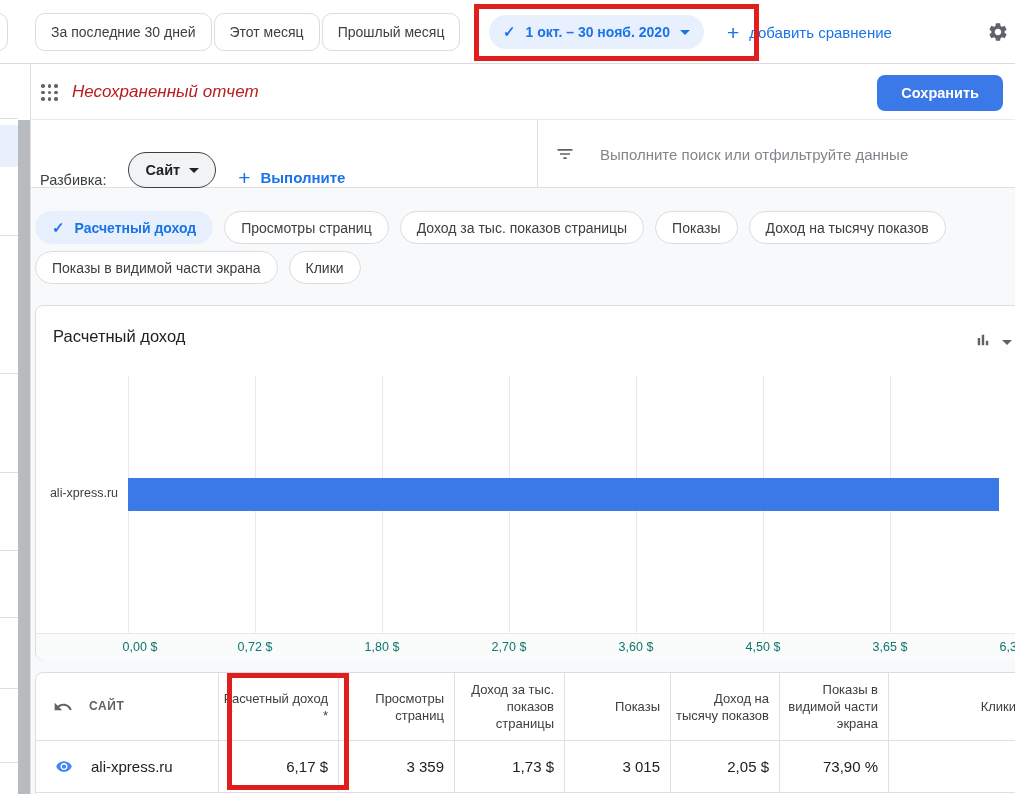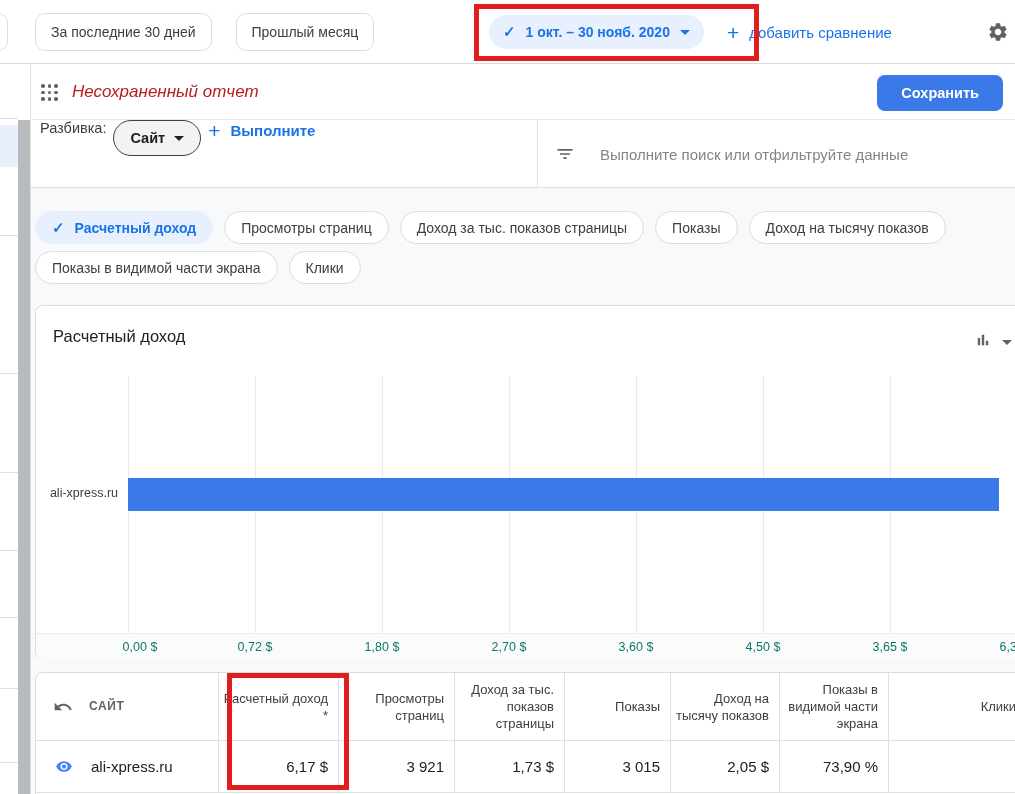--- a/index.html
+++ b/index.html
@@ -3,21 +3,21 @@
 <meta charset="utf-8">
 <style>
   * { box-sizing: border-box; margin: 0; padding: 0; }
   html,body { background:#fff; }
   .screen {
     position: relative; width: 1015px; height: 794px; overflow: hidden;
     background: #fff; font-family: "Liberation Sans", sans-serif; color: #202124;
   }
   
   .topbar { position:absolute; left:0; top:0; width:1015px; height:64px; background:#fff; border-bottom:1px solid #dadce0; }
-  .preset-row { position:absolute; left:35px; top:13px; display:flex; gap:24px;justify-content:center; }
+  .preset-row { position:absolute; left:35px; top:13px; display:flex; gap:2px;justify-content:center; }
   .chip-btn {
     height:38px; padding:0 15px; border:1px solid #dadce0; border-radius:10px; background:#fff;
     color:#3c4043; font-size:14px; display:flex; align-items:center; white-space:nowrap; cursor:pointer;
   }
   .chip-fragment { position:absolute; left:-26px; top:13px; width:34px; height:38px; border:1px solid #dadce0; border-radius:10px; background:#fff; }
   .date-chip {
     position:absolute; left:489px; top:15px; height:34px; padding:0 14px; border-radius:17px;
     background:#e8f0fe; color:#1a73e8; font-size:14px; font-weight:bold; display:flex; align-items:center; gap:10px; cursor:pointer;
   }
   .check { color:#1a73e8; font-size:15px; font-weight:bold; }
@@ -37,21 +37,21 @@
   .report-header { position:absolute; left:31px; top:64px; width:984px; height:56px; background:#fff; border-bottom:1px solid #e8eaed; }
   .grid-icon { position:absolute; left:9px; top:19px; width:19px; height:19px; display:grid; grid-template-columns:repeat(3,1fr); grid-template-rows:repeat(3,1fr); cursor:pointer; }
   .grid-icon i { width:3.5px; height:3.5px; background:#5f6368; border-radius:50%; margin:auto; }
   .report-title { position:absolute; left:41px; top:18px; font-size:17px; font-style:italic; color:#b91c1c; }
   .save-btn {
     position:absolute; right:12px; top:11px; height:36px; padding:0 24px; border:none; border-radius:8px;
     background:#3b78e8; color:#fff; font-size:14.5px; font-weight:bold; font-family:inherit; cursor:pointer;
   }
   
   .breakdown-row { position:absolute; left:31px; top:120px; width:984px; height:68px; background:#fff; border-bottom:1px solid #e0e0e0; }
-  .breakdown-left { position:absolute; left:9px; top:0; height:68px; display:flex; align-items:flex-start; gap:7px; }
+  .breakdown-left { position:absolute; left:9px; top:0; height:68px; display:flex; align-items:flex-end; gap:22px; }
   .breakdown-label { font-size:14.5px; color:#3c4043; }
   .dim-chip {
     height:36px; padding:0 16px; border:1.5px solid #3c4043; border-radius:18px; background:#f1f3f4;
     color:#202124; font-size:14.5px; font-weight:bold; display:flex; align-items:center; gap:9px; cursor:pointer;
   }
   .add-btn { display:flex; align-items:center; gap:10px; color:#1a73e8; font-size:15px; font-weight:bold; cursor:pointer; }
   .vdivider { position:absolute; left:506px; top:0; width:1px; height:68px; background:#e0e0e0; }
   .filter-zone { position:absolute; left:524px; top:0; height:68px; display:flex; align-items:center; gap:25px; }
   .filter-input { border:none; outline:none; width:380px; font-size:15px; font-family:inherit; color:#0f172a; background:transparent; }
   .filter-input::placeholder { color:#80868b; opacity:1; }
@@ -97,20 +97,21 @@
 </style>
 </head>
 <body>
 
 <div class="screen">
 
   <div class="topbar">
     <div class="chip-fragment"></div>
     <div class="preset-row">
       <div class="chip-btn">За последние 30 дней</div>
+      <div class="chip-btn">Этот месяц</div>
       <div class="chip-btn">Прошлый месяц</div>
     </div>
     <div class="date-chip">
       <span class="check">✓</span>
       <span>1 окт. – 30 нояб. 2020</span>
       <span class="caret"></span>
     </div>
     <div class="add-comparison">
       <span class="plus">+</span>
       <span>добавить сравнение</span>
@@ -249,21 +250,21 @@
       <div class="trow">
         <div class="cell c0">
           <span class="icon-btn">
             <svg width="22" height="17" viewBox="0 0 24 24" fill="#4285f4">
                 <path d="M12 4.5C7 4.5 2.73 7.61 1 12c1.73 4.39 6 7.5 11 7.5s9.27-3.11 11-7.5c-1.73-4.39-6-7.5-11-7.5zM12 17c-2.76 0-5-2.24-5-5s2.24-5 5-5 5 2.24 5 5-2.24 5-5 5zm0-8c-1.66 0-3 1.34-3 3s1.34 3 3 3 3-1.34 3-3-1.34-3-3-3z"></path>
               </svg>
           </span>
           <span>ali-xpress.ru</span>
         </div>
         <div class="cell c1">6,17 $</div>
-        <div class="cell c2">3 921</div>
+        <div class="cell c2">3 359</div>
         <div class="cell c3">1,73 $</div>
         <div class="cell c4">3 015</div>
         <div class="cell c5">2,05 $</div>
         <div class="cell c6">73,90 %</div>
         <div class="cell c7"></div>
       </div>
     </div>
   </div>
 
   <div class="red-box top"></div>

